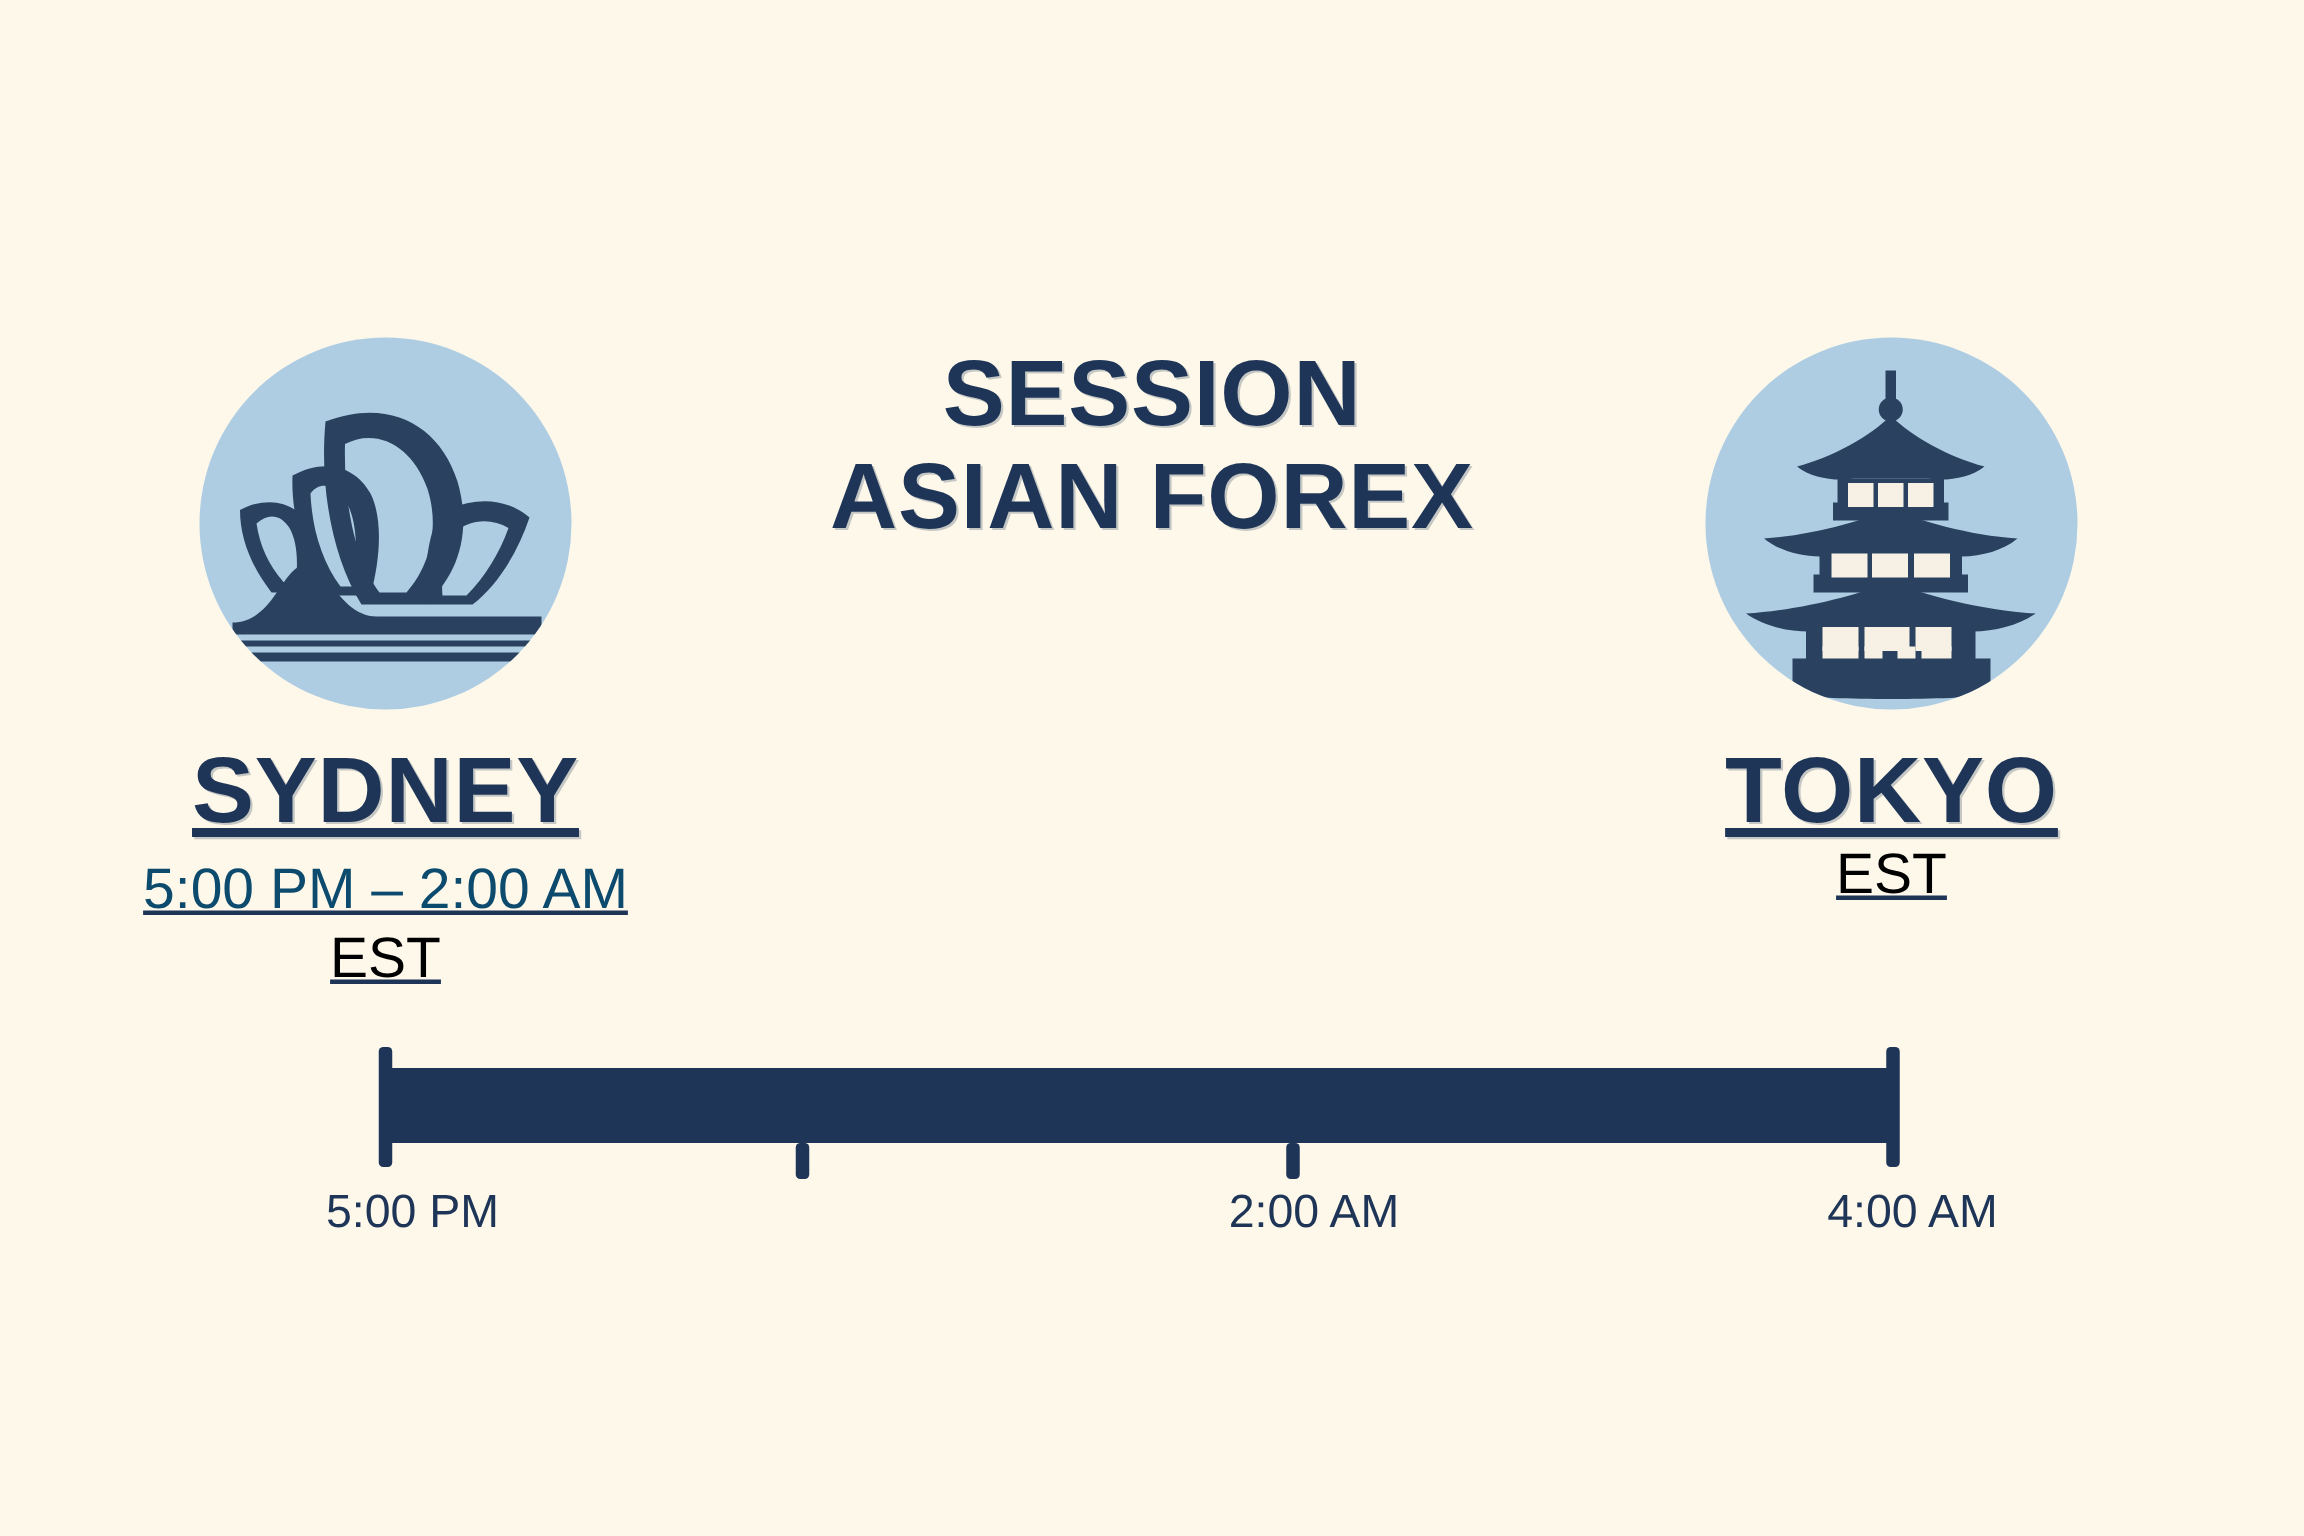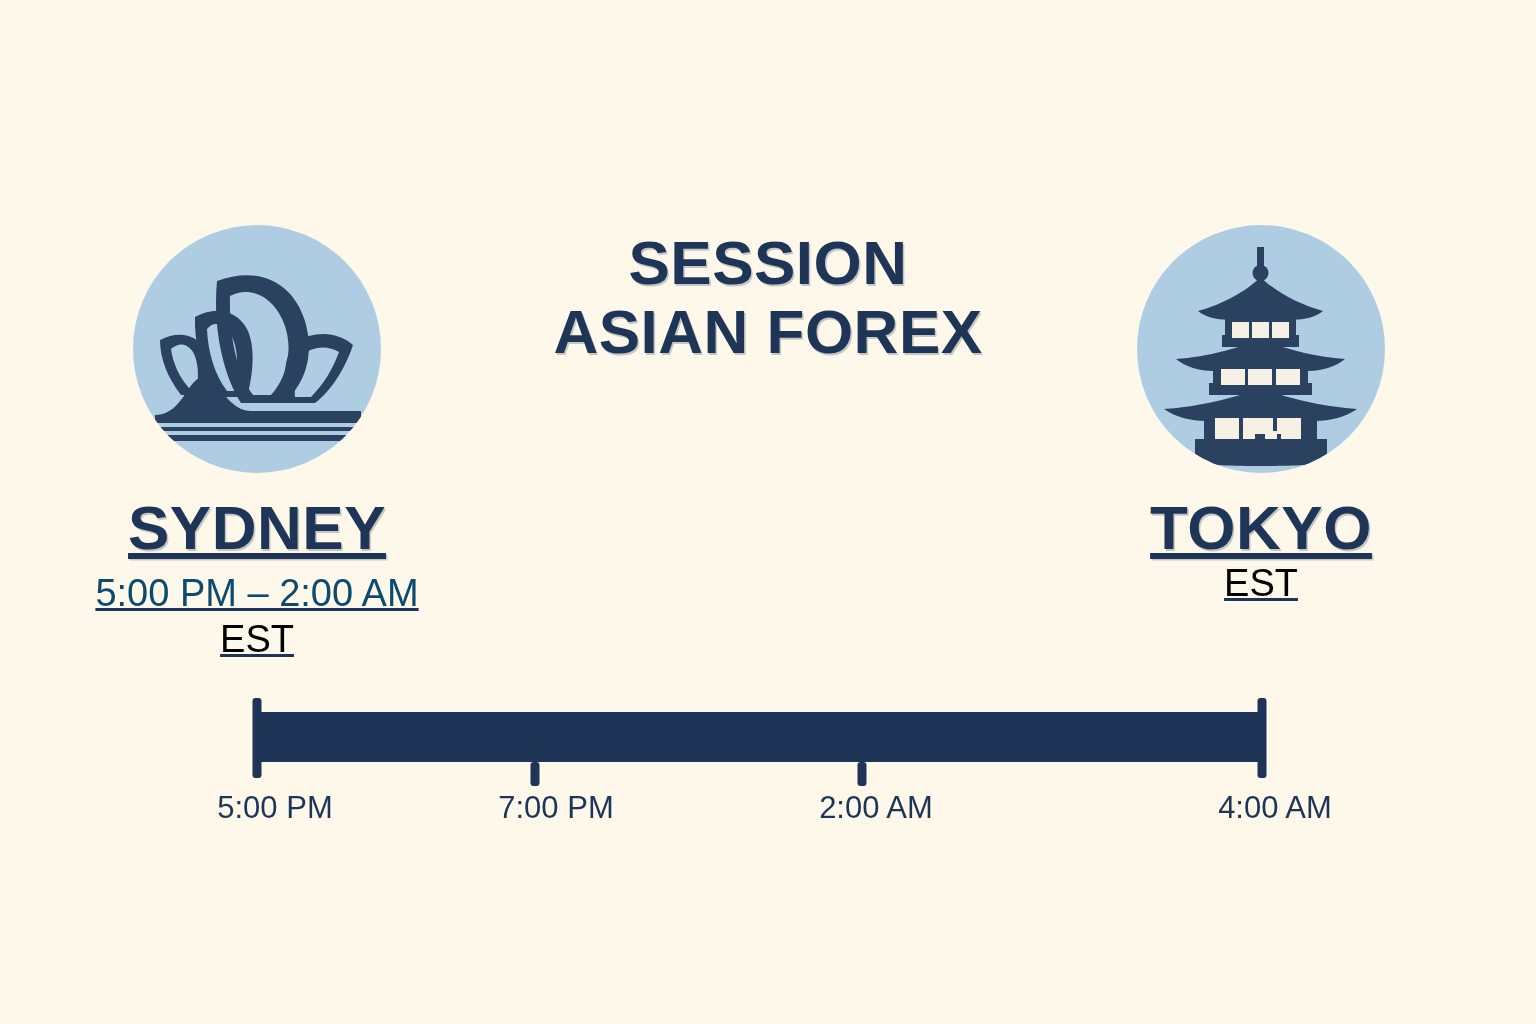--- a/index.html
+++ b/index.html
@@ -215,18 +215,17 @@
 
   <div class="timeline">
     <div class="tl-bar"></div>
 
     <div class="tick tick-end" style="left:257px"></div>
     <div class="tick tick-mid" style="left:535px"></div>
     <div class="tick tick-mid" style="left:862px"></div>
     <div class="tick tick-end" style="left:1262px"></div>
 
     <div class="tick-label" style="left:275px">5:00 PM</div>
-    <div class="tick-label" style="left:556px">7:00 PM</div>
     <div class="tick-label" style="left:876px">2:00 AM</div>
     <div class="tick-label" style="left:1275px">4:00 AM</div>
   </div>
 
 </div>
 
 </body></html>

